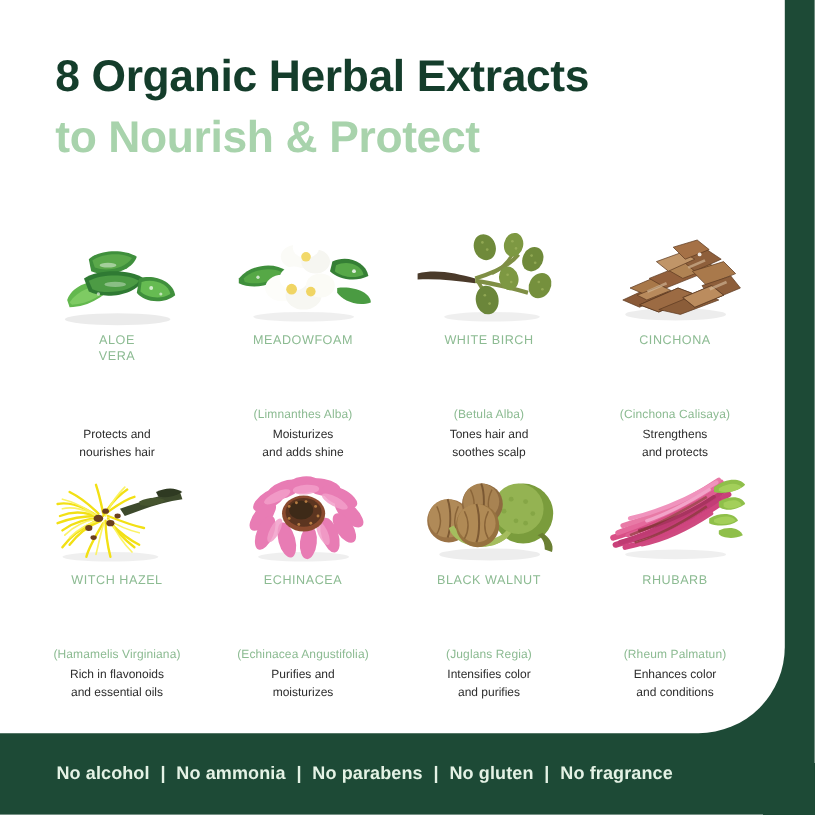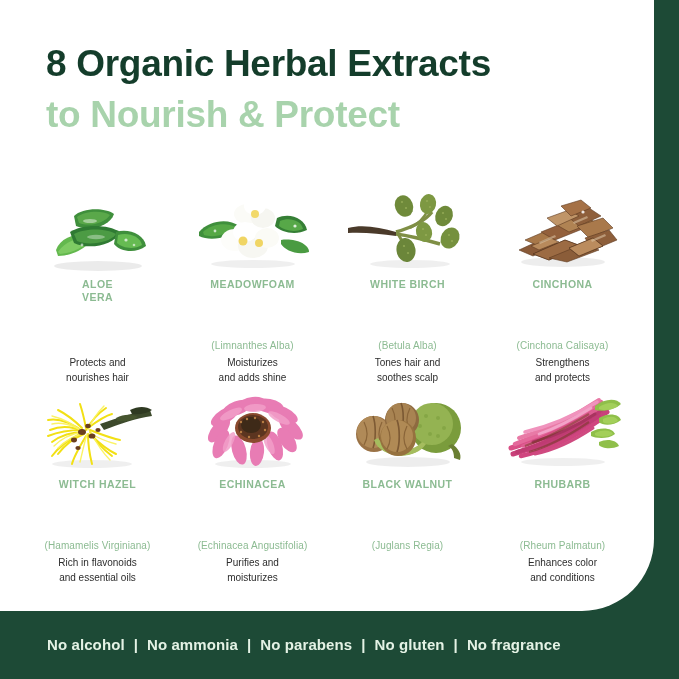--- a/index.html
+++ b/index.html
@@ -77,21 +77,21 @@
   }
   .ingredient-art {
     width: 136px;
     height: 86px;
     position: relative;
   }
   .ingredient-art svg { display: block; width: 100%; height: 100%; }
 
   .ingredient-name {
     font-size: 10.5px;
-    font-weight: bold;
+    font-weight: normal;
     color: #8cbb92;
     letter-spacing: 0.45px;
     line-height: 1.25;
     margin-top: 4px;
   }
   .ingredient-latin {
     font-size: 10px;
     color: #8cbb92;
     letter-spacing: 0.1px;
     line-height: 1.3;
@@ -417,20 +417,24 @@
             <path d="M34 52 C40 70 74 74 86 56 L82 54 C72 66 46 64 38 50 Z" fill="#a5bd5e"></path>
             <circle cx="58" cy="50" r="18" fill="#96713f"></circle>
             <circle cx="57" cy="48" r="16" fill="#b08a55"></circle>
             <path d="M57 32 C60 40 60 56 57 64" stroke="#7d5a34" stroke-width="1.7" fill="none"></path>
             <path d="M47 38 C51 46 51 54 47 61" stroke="#8a6539" stroke-width="1.2" fill="none"></path>
             <path d="M67 38 C63 46 63 54 67 61" stroke="#8a6539" stroke-width="1.2" fill="none"></path>
           </svg>
         </div>
         <div class="ingredient-name">BLACK WALNUT</div>
         <div class="ingredient-latin">(Juglans Regia)</div>
+        <div class="ingredient-desc">
+          <span>Intensifies color</span>
+          <span>and purifies</span>
+        </div>
       </div>
 
       <div class="ingredient-cell">
         <div class="ingredient-art">
           <svg viewBox="0 0 136 86">
             <ellipse cx="68" cy="74" rx="42" ry="4" fill="#00000010"></ellipse>
             <g stroke-linecap="round" fill="none">
               <path d="M16 60 C44 52 76 36 108 18" stroke="#d94f86" stroke-width="5"></path>
               <path d="M18 66 C46 58 80 42 112 24" stroke="#c9417a" stroke-width="5"></path>
               <path d="M20 56 C48 46 78 32 106 14" stroke="#e4699b" stroke-width="4.5"></path>

